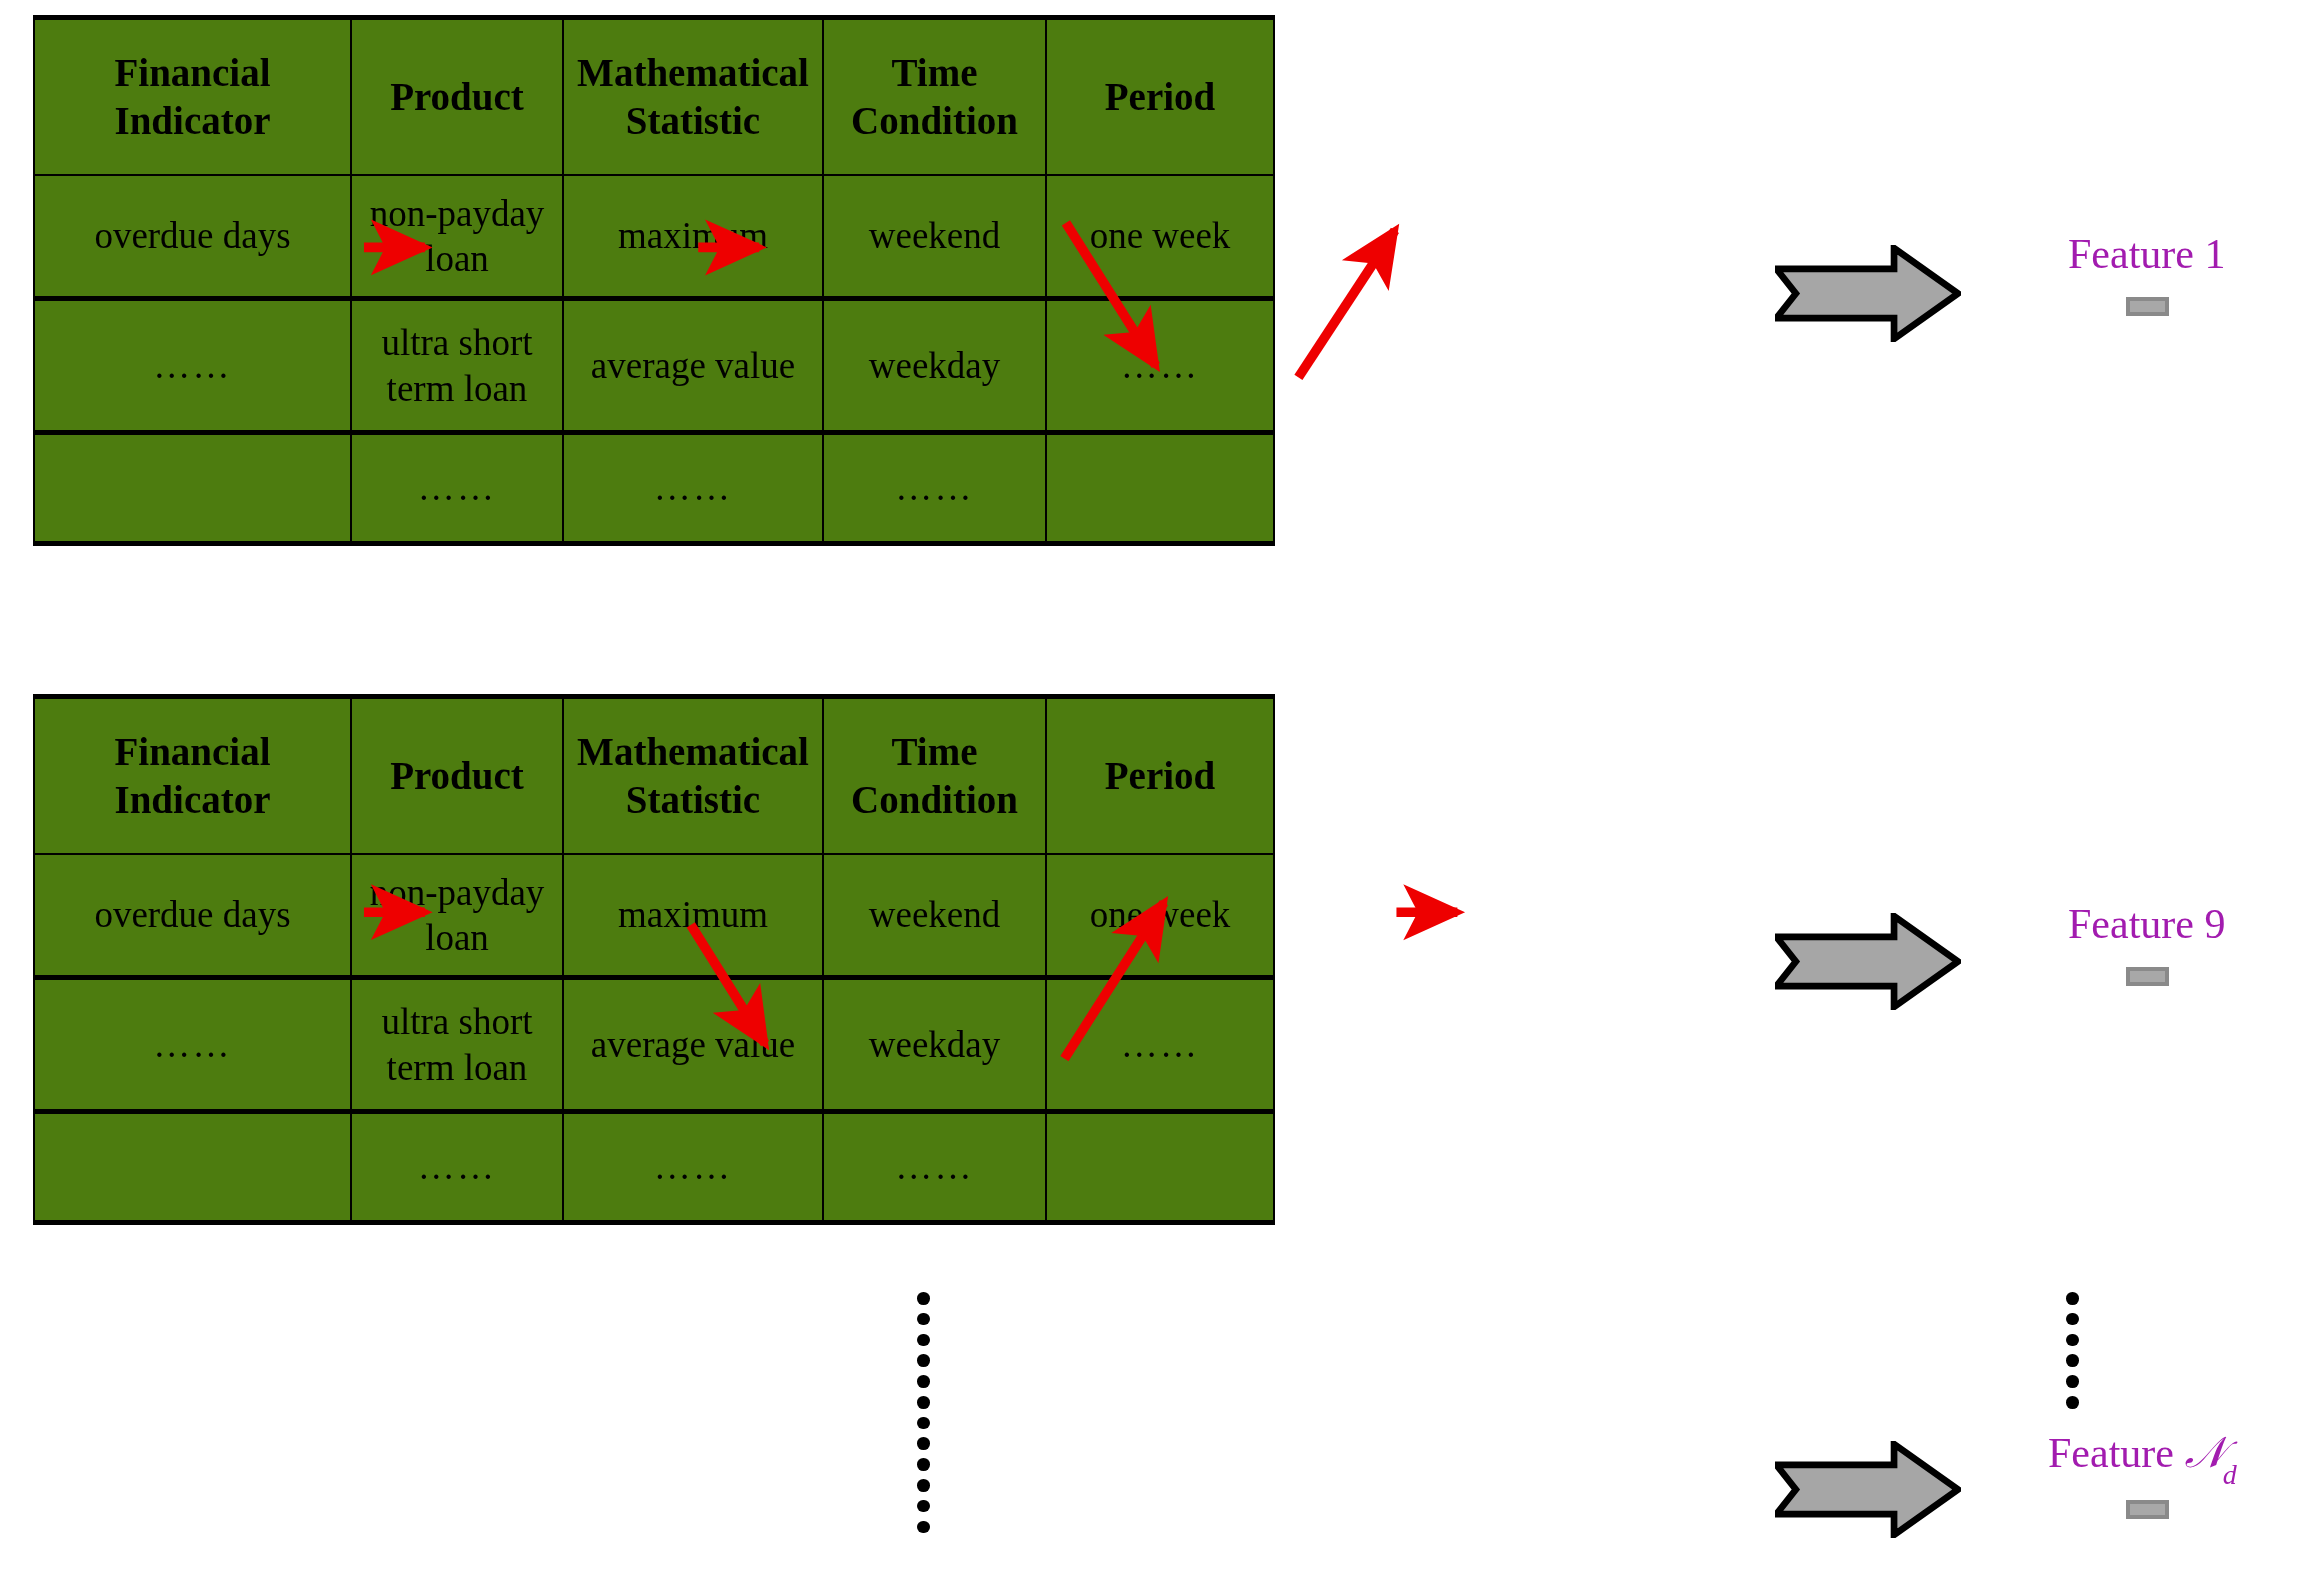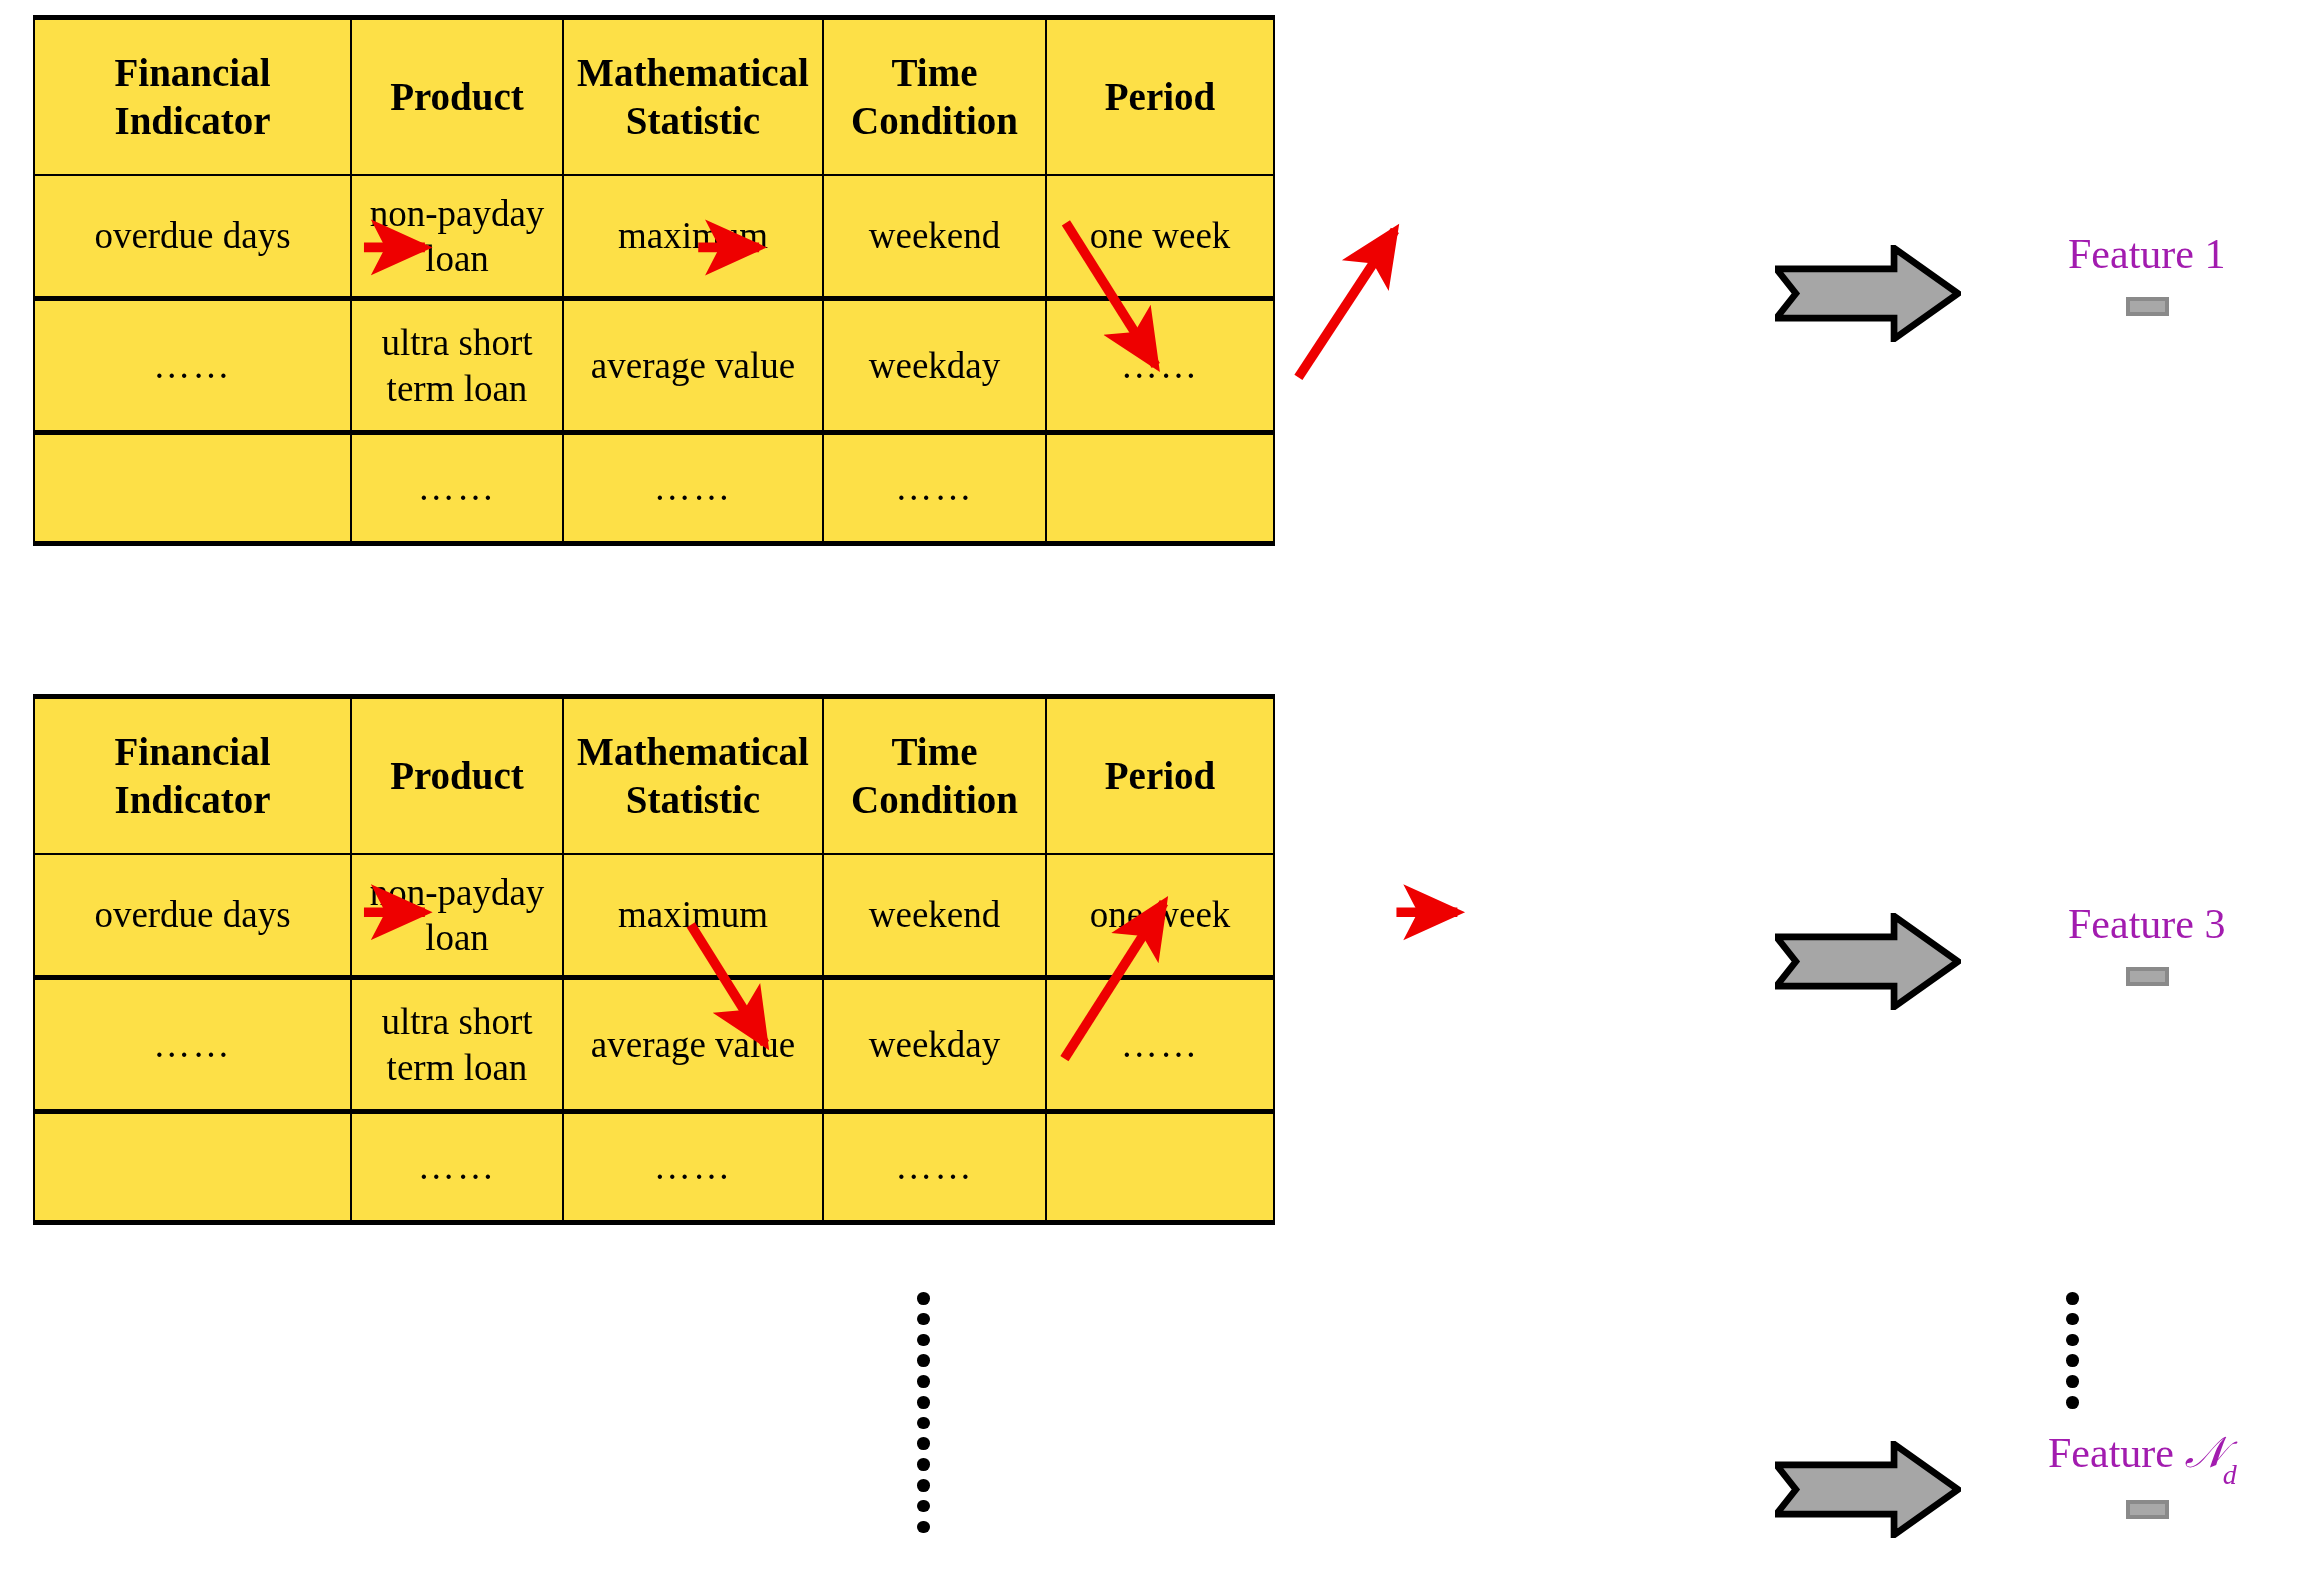--- a/index.html
+++ b/index.html
@@ -14,21 +14,21 @@
     background: #ffffff;
     overflow: hidden;
     font-family: "Liberation Serif", "DejaVu Serif", serif;
   }
 
   
   .ft-table {
     position: absolute;
     border-collapse: collapse;
     table-layout: fixed;
-    background: #fde047;
+    background: #4d7c0f;
   }
   .ft-table td {
     border: 2.2px solid #000000;
     text-align: center;
     vertical-align: middle;
     font-size: 37px;
     line-height: 1.22;
     color: #000000;
     padding: 0;
   }
@@ -257,21 +257,21 @@
     <path d="M2,32 L28,65 L2,98 L160,98 L160,126 L246,65 L160,4 L160,32 Z" fill="#a6a6a6" stroke="#000000" stroke-width="9" stroke-linejoin="miter"></path>
   </svg>
 
   <svg class="grey-arrow" style="left:1775px; top:1441px;" width="186" height="97" viewBox="0 0 250 130">
     <path d="M2,32 L28,65 L2,98 L160,98 L160,126 L246,65 L160,4 L160,32 Z" fill="#a6a6a6" stroke="#000000" stroke-width="9" stroke-linejoin="miter"></path>
   </svg>
 
   <div class="feature-label" style="left:2068px; top:230px;">Feature 1</div>
   <div class="swatch" style="left:2126px; top:297px;"></div>
 
-  <div class="feature-label" style="left:2068px; top:900px;">Feature 3</div>
+  <div class="feature-label" style="left:2068px; top:900px;">Feature 9</div>
   <div class="swatch" style="left:2126px; top:967px;"></div>
 
   <div class="feature-label" style="left:2048px; top:1427px;"><span>Feature </span><span class="script-n">𝒩</span><span class="sub-d">d</span></div>
   <div class="swatch" style="left:2126px; top:1500px;"></div>
 
   <div class="dots-col" id="dots-middle" style="left:917px; top:1292px; gap:8.2px;">
       <div class="dot"></div>
       <div class="dot"></div>
       <div class="dot"></div>
       <div class="dot"></div>

